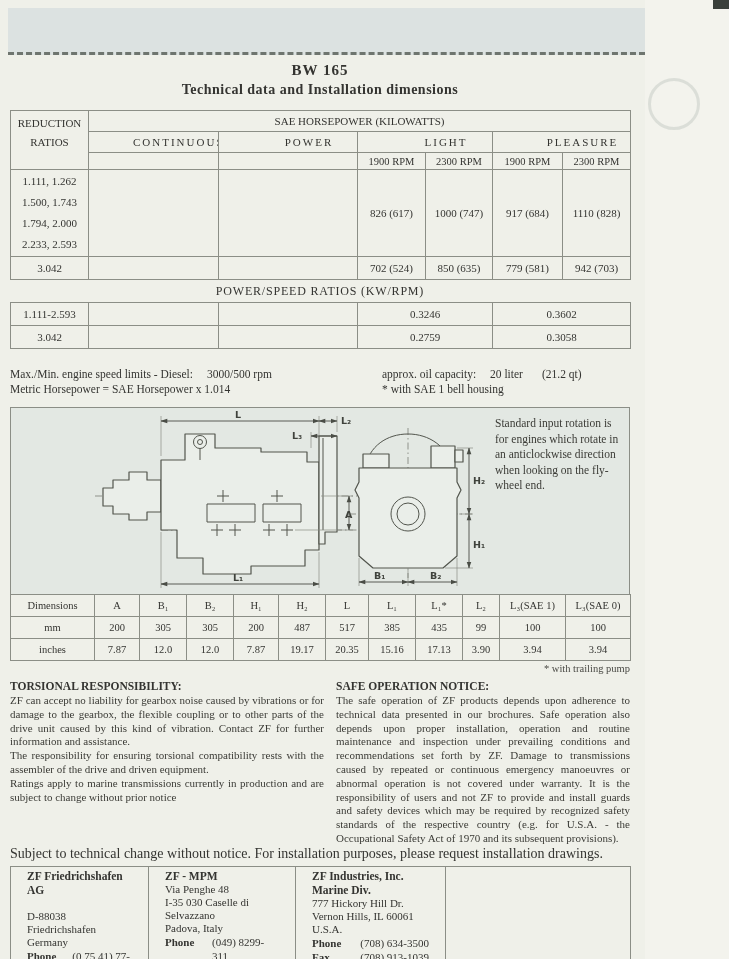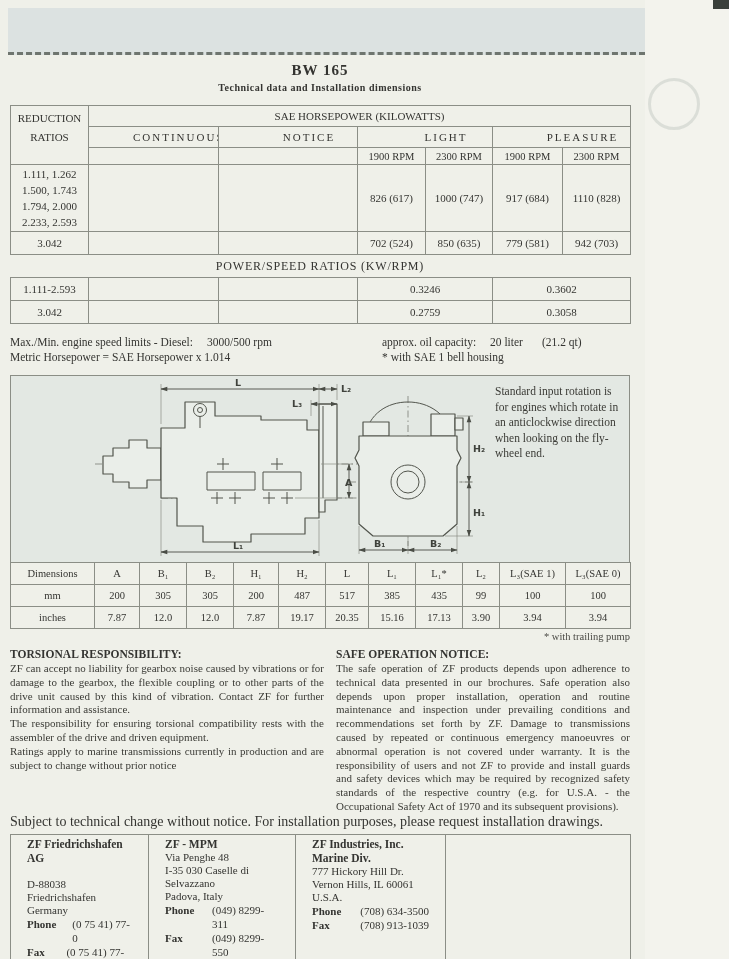--- a/index.html
+++ b/index.html
@@ -7,40 +7,40 @@
          font-family:"Liberation Serif", serif;color:#343431;}
   .paper-edge{position:absolute;right:0;top:0;width:84px;height:100%;background:#f3f3ed;}
   .scan-band{position:absolute;left:8px;top:8px;width:637px;height:44px;background:#dce2e1;
              border-bottom:3px dashed #6e756f;}
   .corner-dark{position:absolute;right:0;top:0;width:16px;height:9px;background:#3a403b;}
   .ghost-logo{position:absolute;left:648px;top:78px;width:46px;height:46px;border-radius:50%;
               border:3px solid rgba(190,198,190,0.45);}
   .content{position:absolute;left:10px;top:56px;width:620px;}
 
   .doc-title{text-align:center;font-weight:bold;font-size:15px;letter-spacing:1px;margin-top:6px;}
-  .doc-subtitle{text-align:center;font-weight:bold;font-size:10px;margin-top:3px;letter-spacing:0.5px;}
+  .doc-subtitle{text-align:center;font-weight:bold;font-size:14px;margin-top:3px;letter-spacing:0.5px;}
 
   table{border-collapse:collapse;table-layout:fixed;}
   td,th{border:1px solid #8b8e86;font-size:11px;text-align:center;padding:1px 2px;
         font-weight:normal;overflow:hidden;}
 
   .hp-table{width:620px;margin-top:12px;}
   .hp-table .spaced{letter-spacing:2px;padding-left:44px;}
   .hp-table .hrow1 td{height:18px;}
   .hp-table .hrow2 td{height:18px;}
   .hp-table .hrow3 td{height:14px;font-size:10.5px;}
-  .ratios-cell{white-space:pre-line;line-height:16px;vertical-align:middle;}
+  .ratios-cell{white-space:pre-line;line-height:21px;vertical-align:middle;}
   .tall-row td{height:56px;}
   .short-row td{height:20px;}
 
   .ps-heading{text-align:center;font-size:12px;letter-spacing:0.8px;margin-top:4px;}
   .ps-table{width:620px;margin-top:3px;}
   .ps-table td{height:20px;}
 
-  .notes{display:flex;margin-top:11px;font-size:11.5px;line-height:15px;}
+  .notes{display:flex;margin-top:18px;font-size:11.5px;line-height:15px;}
   .notes-left{width:372px;}
   .notes-right{width:248px;}
   .note-line{display:flex;}
   .nl-label{white-space:nowrap;}
   .nl-gap{width:14px;}
   .nr-label{width:108px;}
   .nr-val{width:52px;}
 
   .diagram-box{position:relative;margin-top:10px;width:618px;height:186px;
                border:1px solid #8b8e86;background:#e3e8e3;}
@@ -104,21 +104,21 @@
           <col style="width:70px">
           <col style="width:68px">
       </colgroup>
       <tbody>
           <tr class="hrow1">
         <td rowspan="3" style="line-height:19px;vertical-align:top;padding-top:3px;"><span>REDUCTION</span><br><span>RATIOS</span></td>
         <td colspan="6">SAE HORSEPOWER (KILOWATTS)</td>
       </tr>
       <tr class="hrow2">
         <td class="spaced">CONTINUOUS</td>
-        <td class="spaced">NOTICE</td>
+        <td class="spaced">POWER</td>
         <td colspan="2" class="spaced">LIGHT</td>
         <td colspan="2" class="spaced">PLEASURE</td>
       </tr>
       <tr class="hrow3">
         <td></td>
         <td></td>
         <td>1900 RPM</td>
         <td>2300 RPM</td>
         <td>1900 RPM</td>
         <td>2300 RPM</td>

